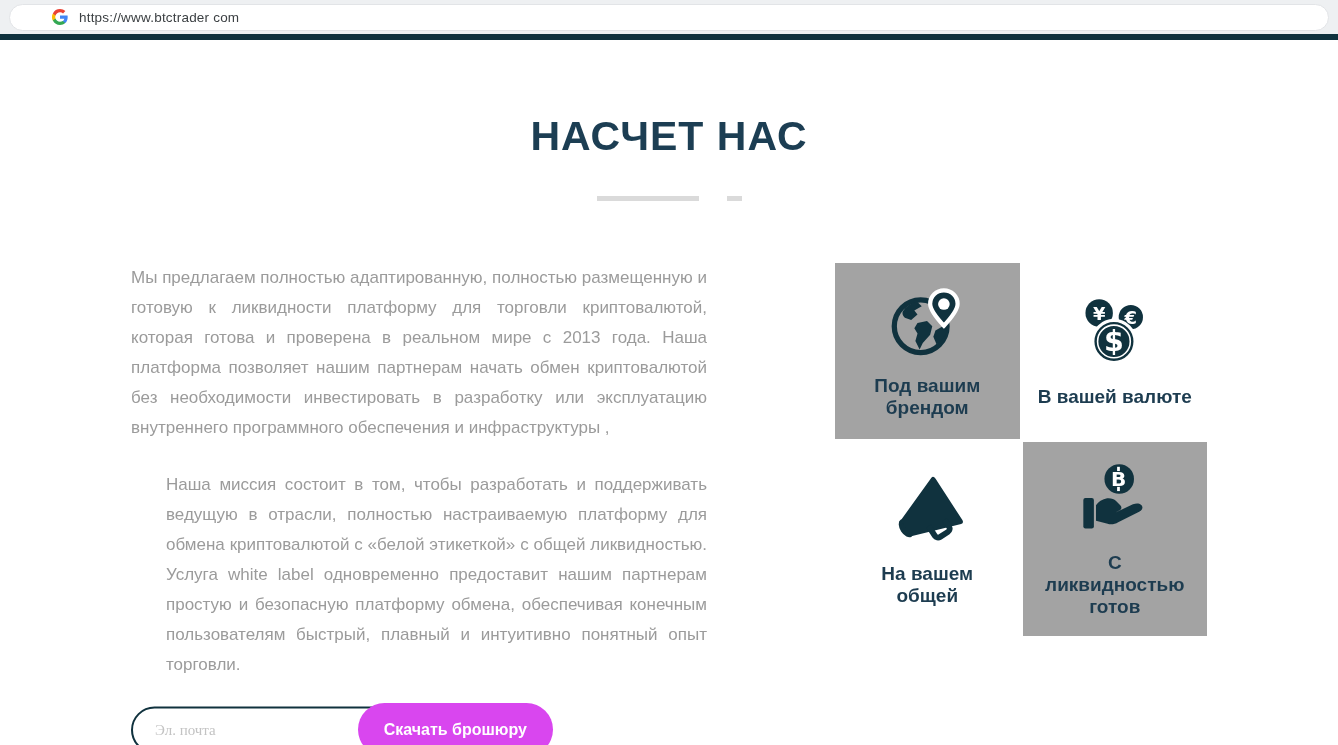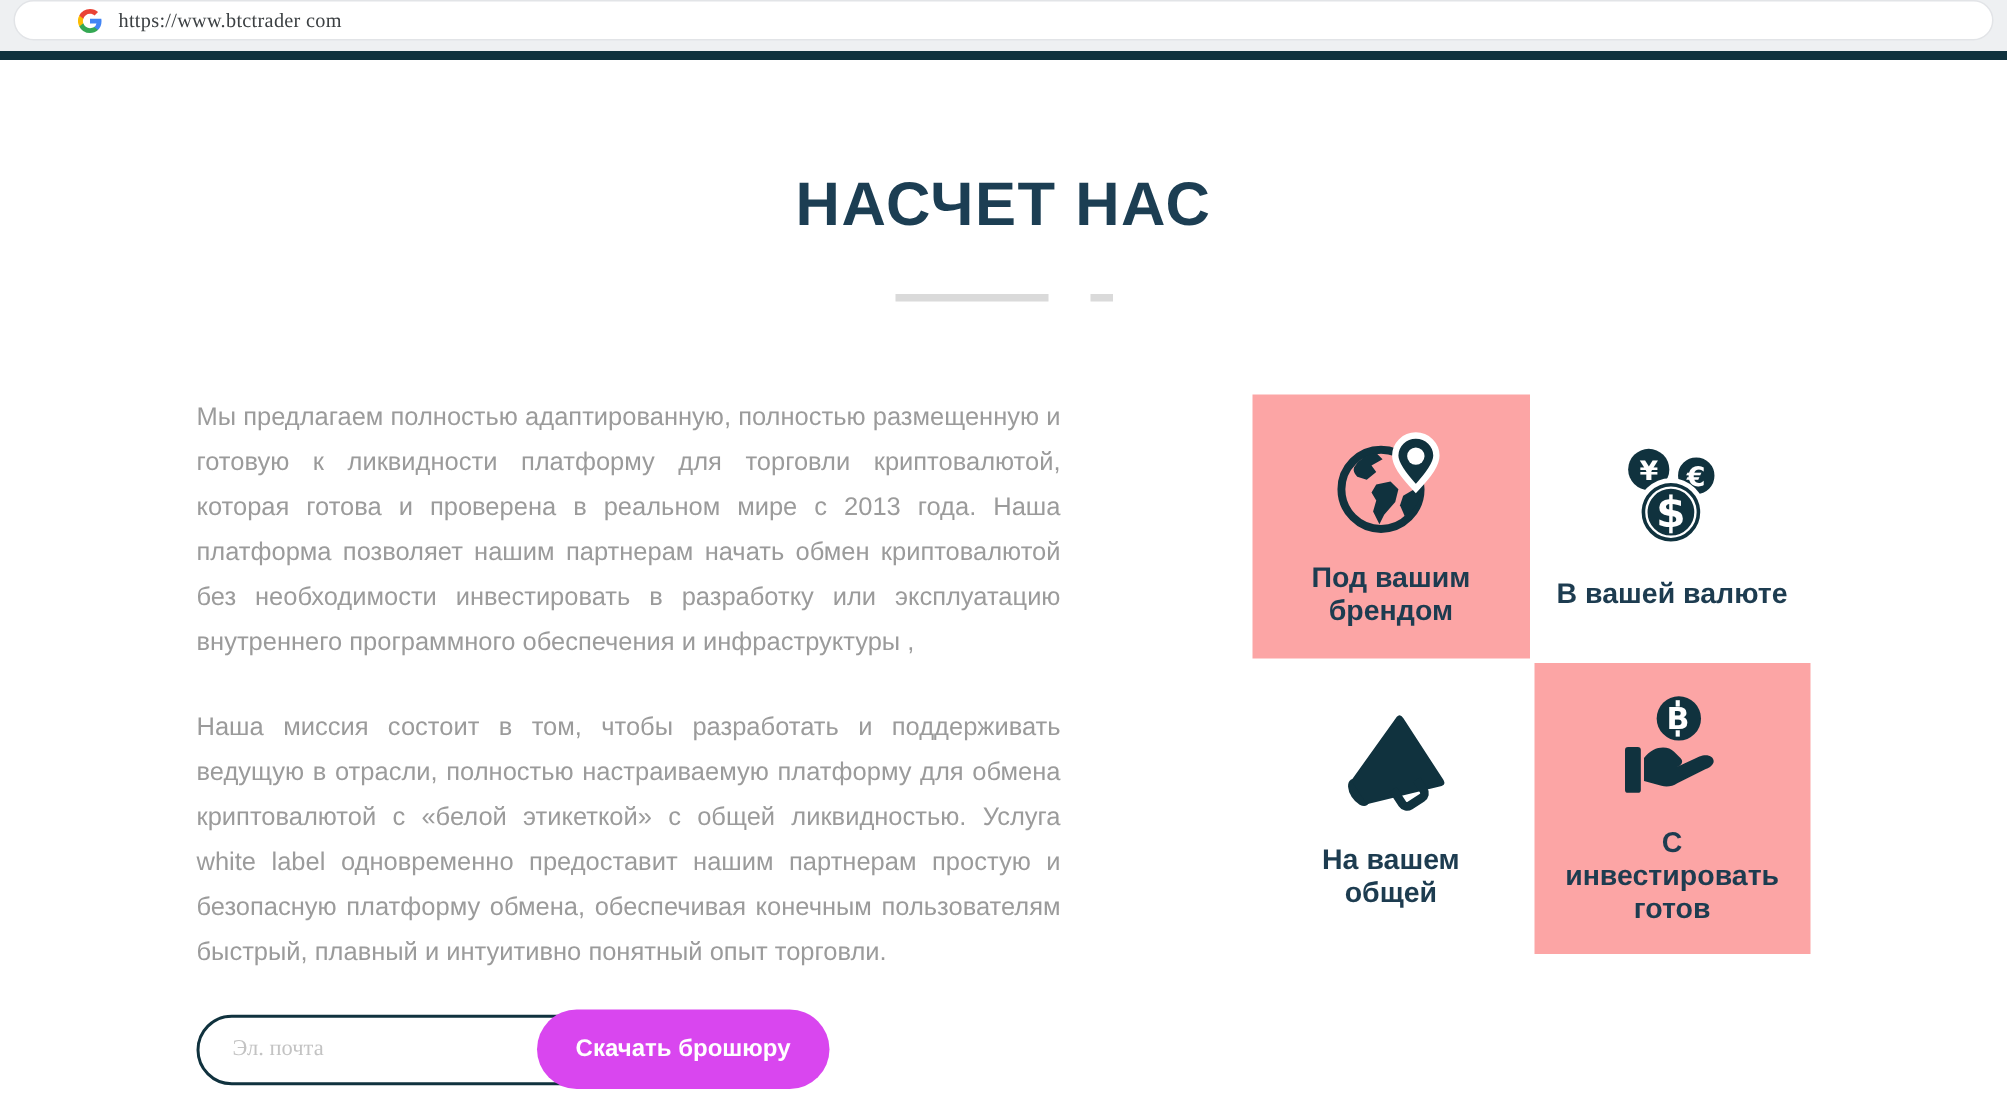--- a/index.html
+++ b/index.html
@@ -1,58 +1,58 @@
 <!DOCTYPE html>
 <html><head>
 <meta charset="utf-8">
 <style>
   * { box-sizing: border-box; }
   html, body { margin: 0; padding: 0; background: #fff; font-family: "Liberation Sans", sans-serif; }
   body { width: 1338px; height: 745px; overflow: hidden; }
 
   
-  .browser-bar { height: 34px; background: #eef0f2; display: flex; align-items: flex-start; padding: 0 9px; font-family: Liberation Serif, serif; }
+  .browser-bar { height: 34px; background: #eef0f2; display: flex; align-items: center; padding: 0 9px; }
   .url-pill { flex: 1; height: 27px; background: #fff; border-radius: 14px; border: 1px solid #e2e4e7;
               display: flex; align-items: center; padding: 0 12px; gap: 11px; }
   .url-pill .g-icon { width: 16px; height: 16px; flex: 0 0 auto; margin-left: 30px; }
   .url-text { font-size: 13.5px; color: #3c4043; letter-spacing: .2px; }
   .accent-line { height: 6px; background: #10323e; }
 
   
   main { padding-top: 57px; }
   .page-title { margin: 16px; text-align: center; font-size: 41px; font-weight: 800; color: #1c3e53;
                 letter-spacing: 1px; line-height: 1.15; }
   .divider { margin: 36px auto 0; display: flex; align-items: center; justify-content: center; gap: 28px; }
   .divider .bar-long  { width: 102px; height: 5px; background: #dadada; }
   .divider .bar-short { width: 15px;  height: 5px; background: #dadada; }
 
   .content { width: 1076px; margin: 62px auto 0; display: flex; justify-content: space-between; }
 
   .text-col { width: 576px; }
   .text-col p { margin: 0 0 27px; font-size: 17px; line-height: 30px; color: #9b9b9b;
                 text-align: justify; }
-  .text-col p:last-of-type { margin-bottom: 23px; }
+  .text-col p:last-of-type { margin-bottom: 23px; margin-left: 35px; }
 
   
   .subscribe { position: relative; width: 422px; height: 53px; margin-top: 0; }
   .subscribe input { position: absolute; left: 0; top: 50%; transform: translateY(-50%);
                      width: 305px; height: 47px; border: 2px solid #10323e; border-radius: 25px;
                      padding: 0 22px; font-size: 15px; color: #701a75; outline: none;
                      font-family: Liberation Serif, serif; }
   .subscribe input::placeholder { color: #c3c3c3; }
   .subscribe button { position: absolute; right: 0; top: 0; height: 53px; border: none; cursor: pointer;
                       border-radius: 27px; background: #d946ef; color: #fff; font-weight: 700;
                       font-size: 16px; padding: 5px 26px; font-family: "Liberation Sans", sans-serif; }
 
   
   .cards { width: 372px; display: grid; grid-template-columns: 1fr 1fr;
            grid-template-rows: 176px 194px; gap: 3px; }
   .card { display: flex; flex-direction: column; align-items: center; justify-content: center;
           gap: 15px; text-align: center; background: #fff; }
-  .card.gray { background: #fca5a5; }
+  .card.gray { background: #a3a3a3; }
   .card-label { font-size: 19px; font-weight: 700; color: #1d3c50; line-height: 1.16; max-width: 158px; }
   .card svg { display: block; }
 </style>
 </head>
 <body>
 
 <div class="browser-bar">
   <div class="url-pill">
     <span class="g-icon">
       <svg viewBox="0 0 18 18" width="16" height="16">
@@ -134,18 +134,18 @@
         <span>
           <svg viewBox="0 0 72 72" width="76" height="76">
             <circle cx="40" cy="17" r="14" fill="#10323e"></circle>
             <text x="39.5" y="24" text-anchor="middle" font-size="19" font-weight="bold" fill="#fff" font-family="'DejaVu Sans', sans-serif">B</text>
             <rect x="38" y="5.5" width="2.6" height="4" fill="#fff"></rect>
             <rect x="38" y="24.5" width="2.6" height="4" fill="#fff"></rect>
             <rect x="6" y="35" width="10" height="29" rx="2" fill="#10323e"></rect>
             <path fill="#10323e" d="M18 42c6-8 15-8 19-4l4 4c2 2 1 4-1 5l-4 2 17-8c5-2 9 0 9 3 0 2-2 4-5 5l-18 9c-3 2-7 2.5-10 1.5l-11-3z"></path>
           </svg>
         </span>
-        <div class="card-label">С инвестировать готов</div>
+        <div class="card-label">С ликвидностью готов</div>
       </div>
 
     </div>
   </div>
 </main>
 
 </body></html>

